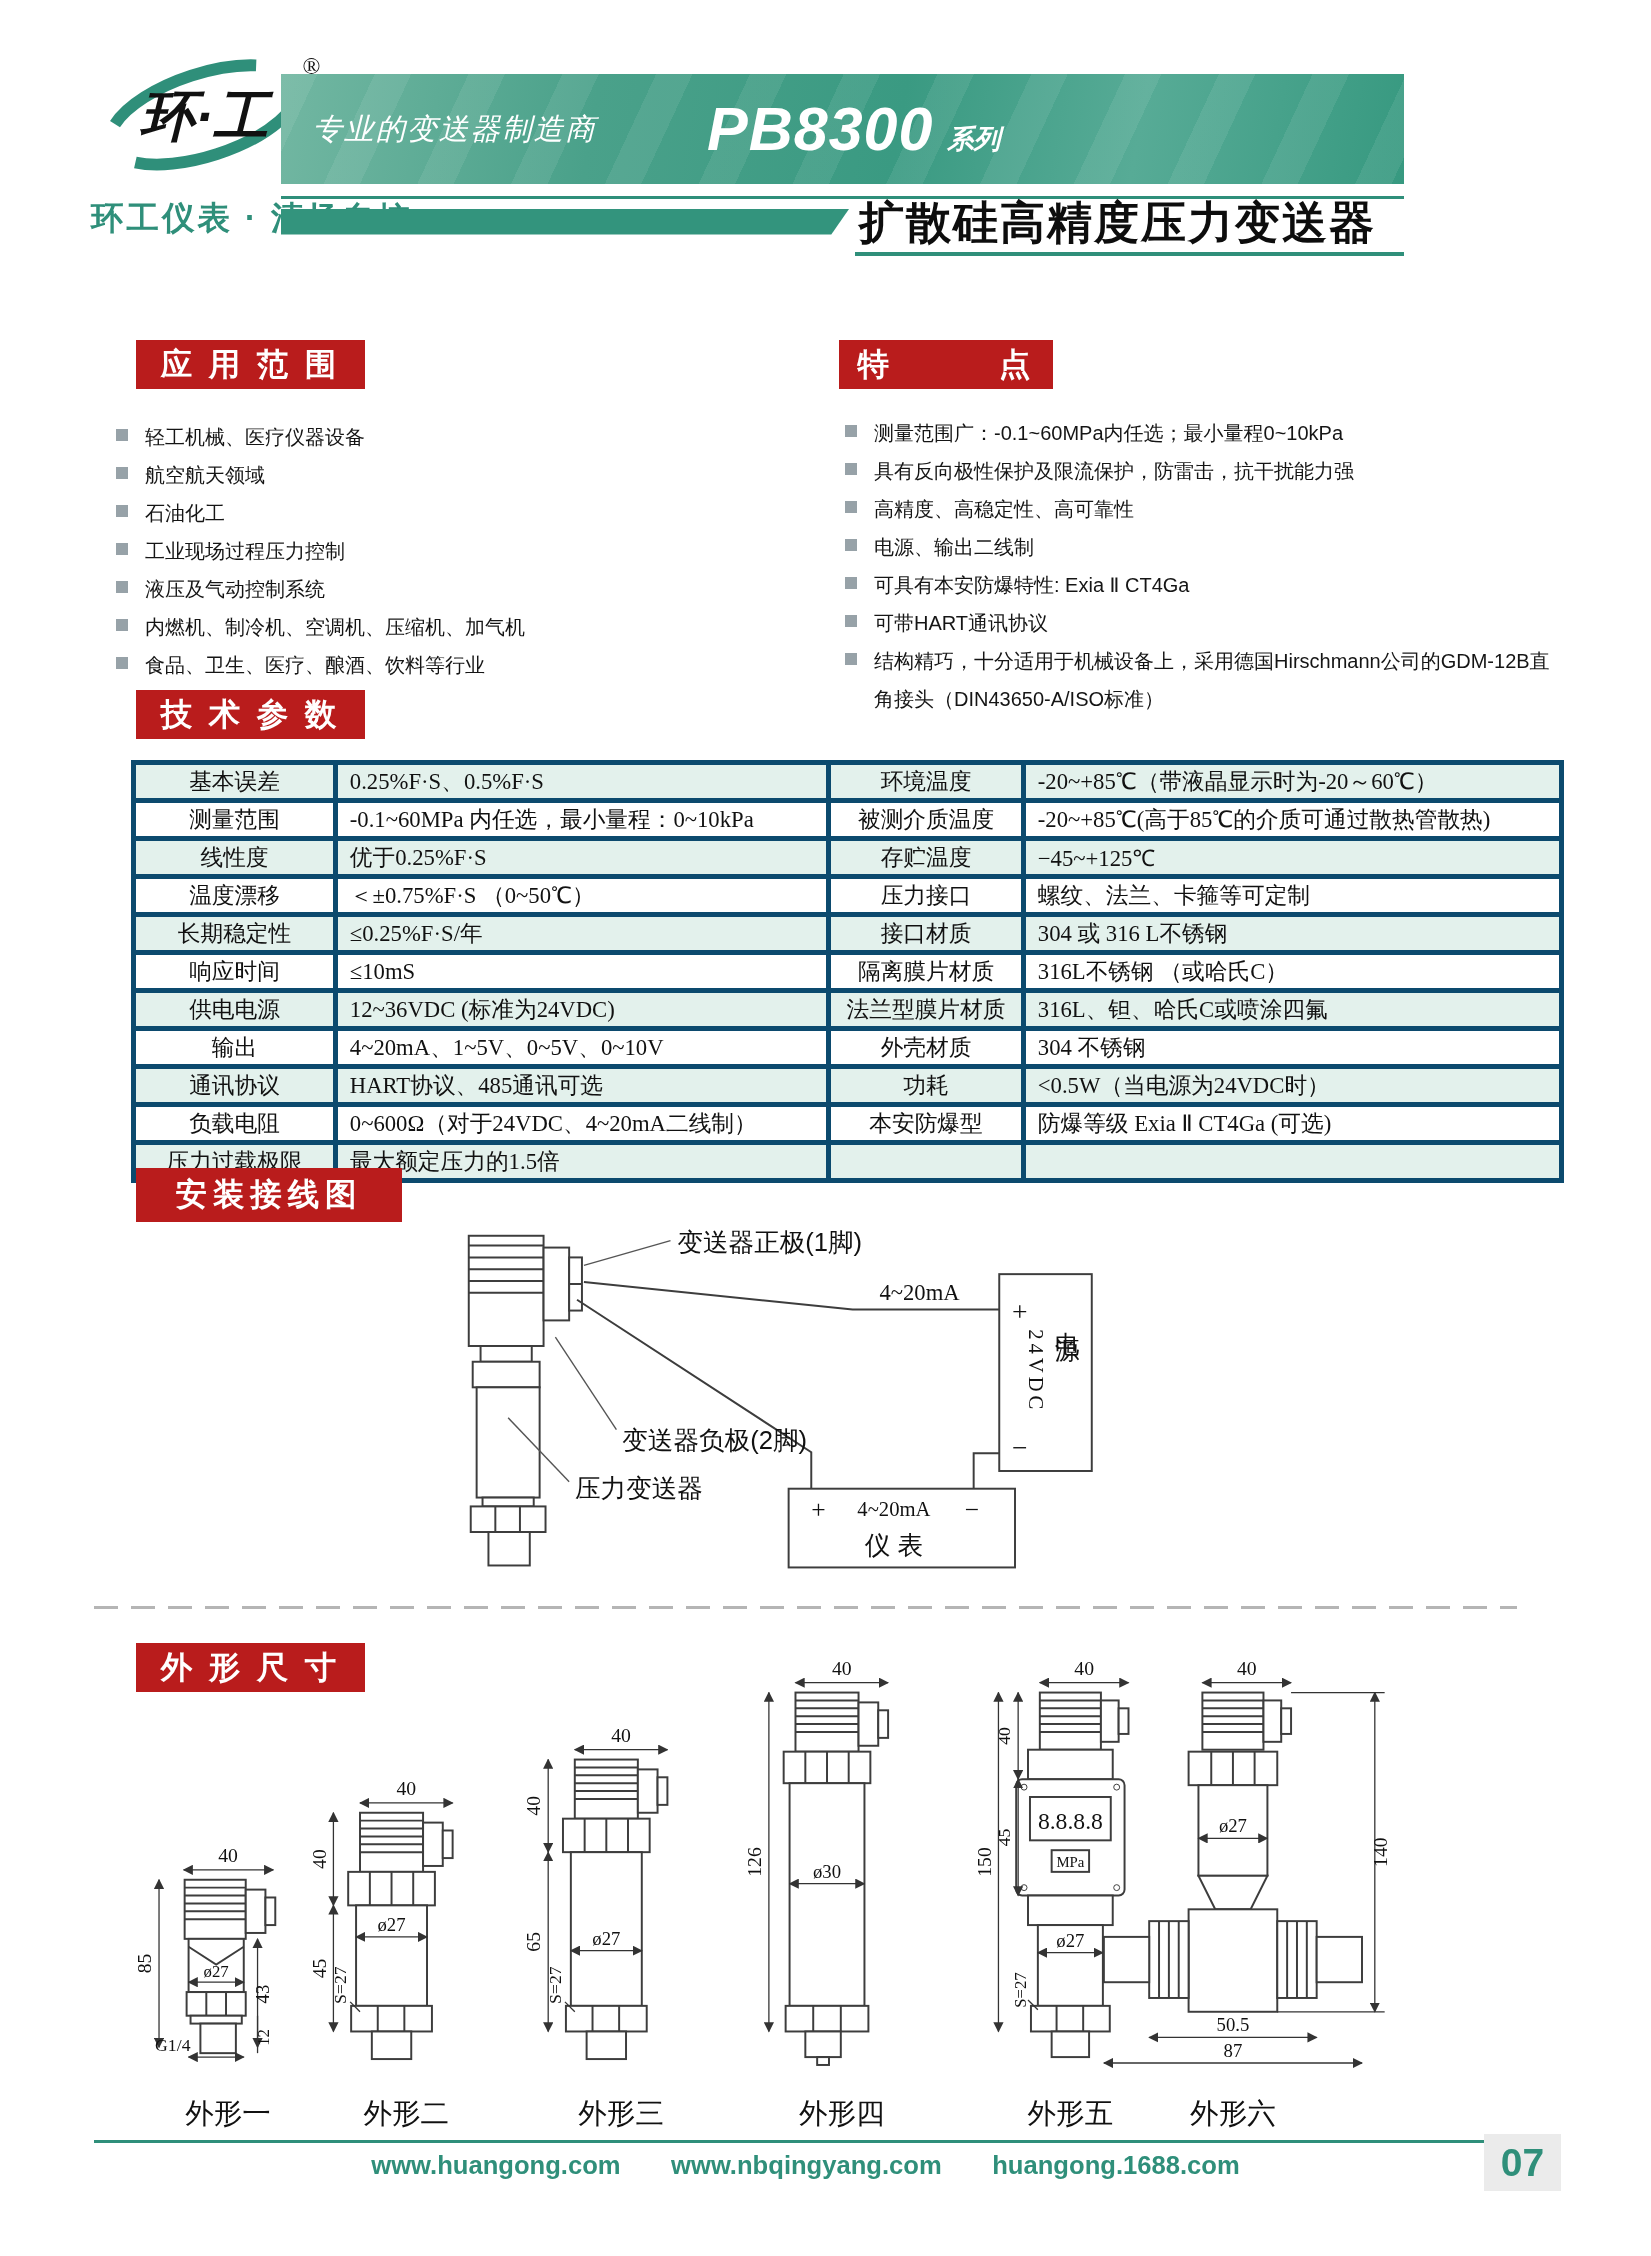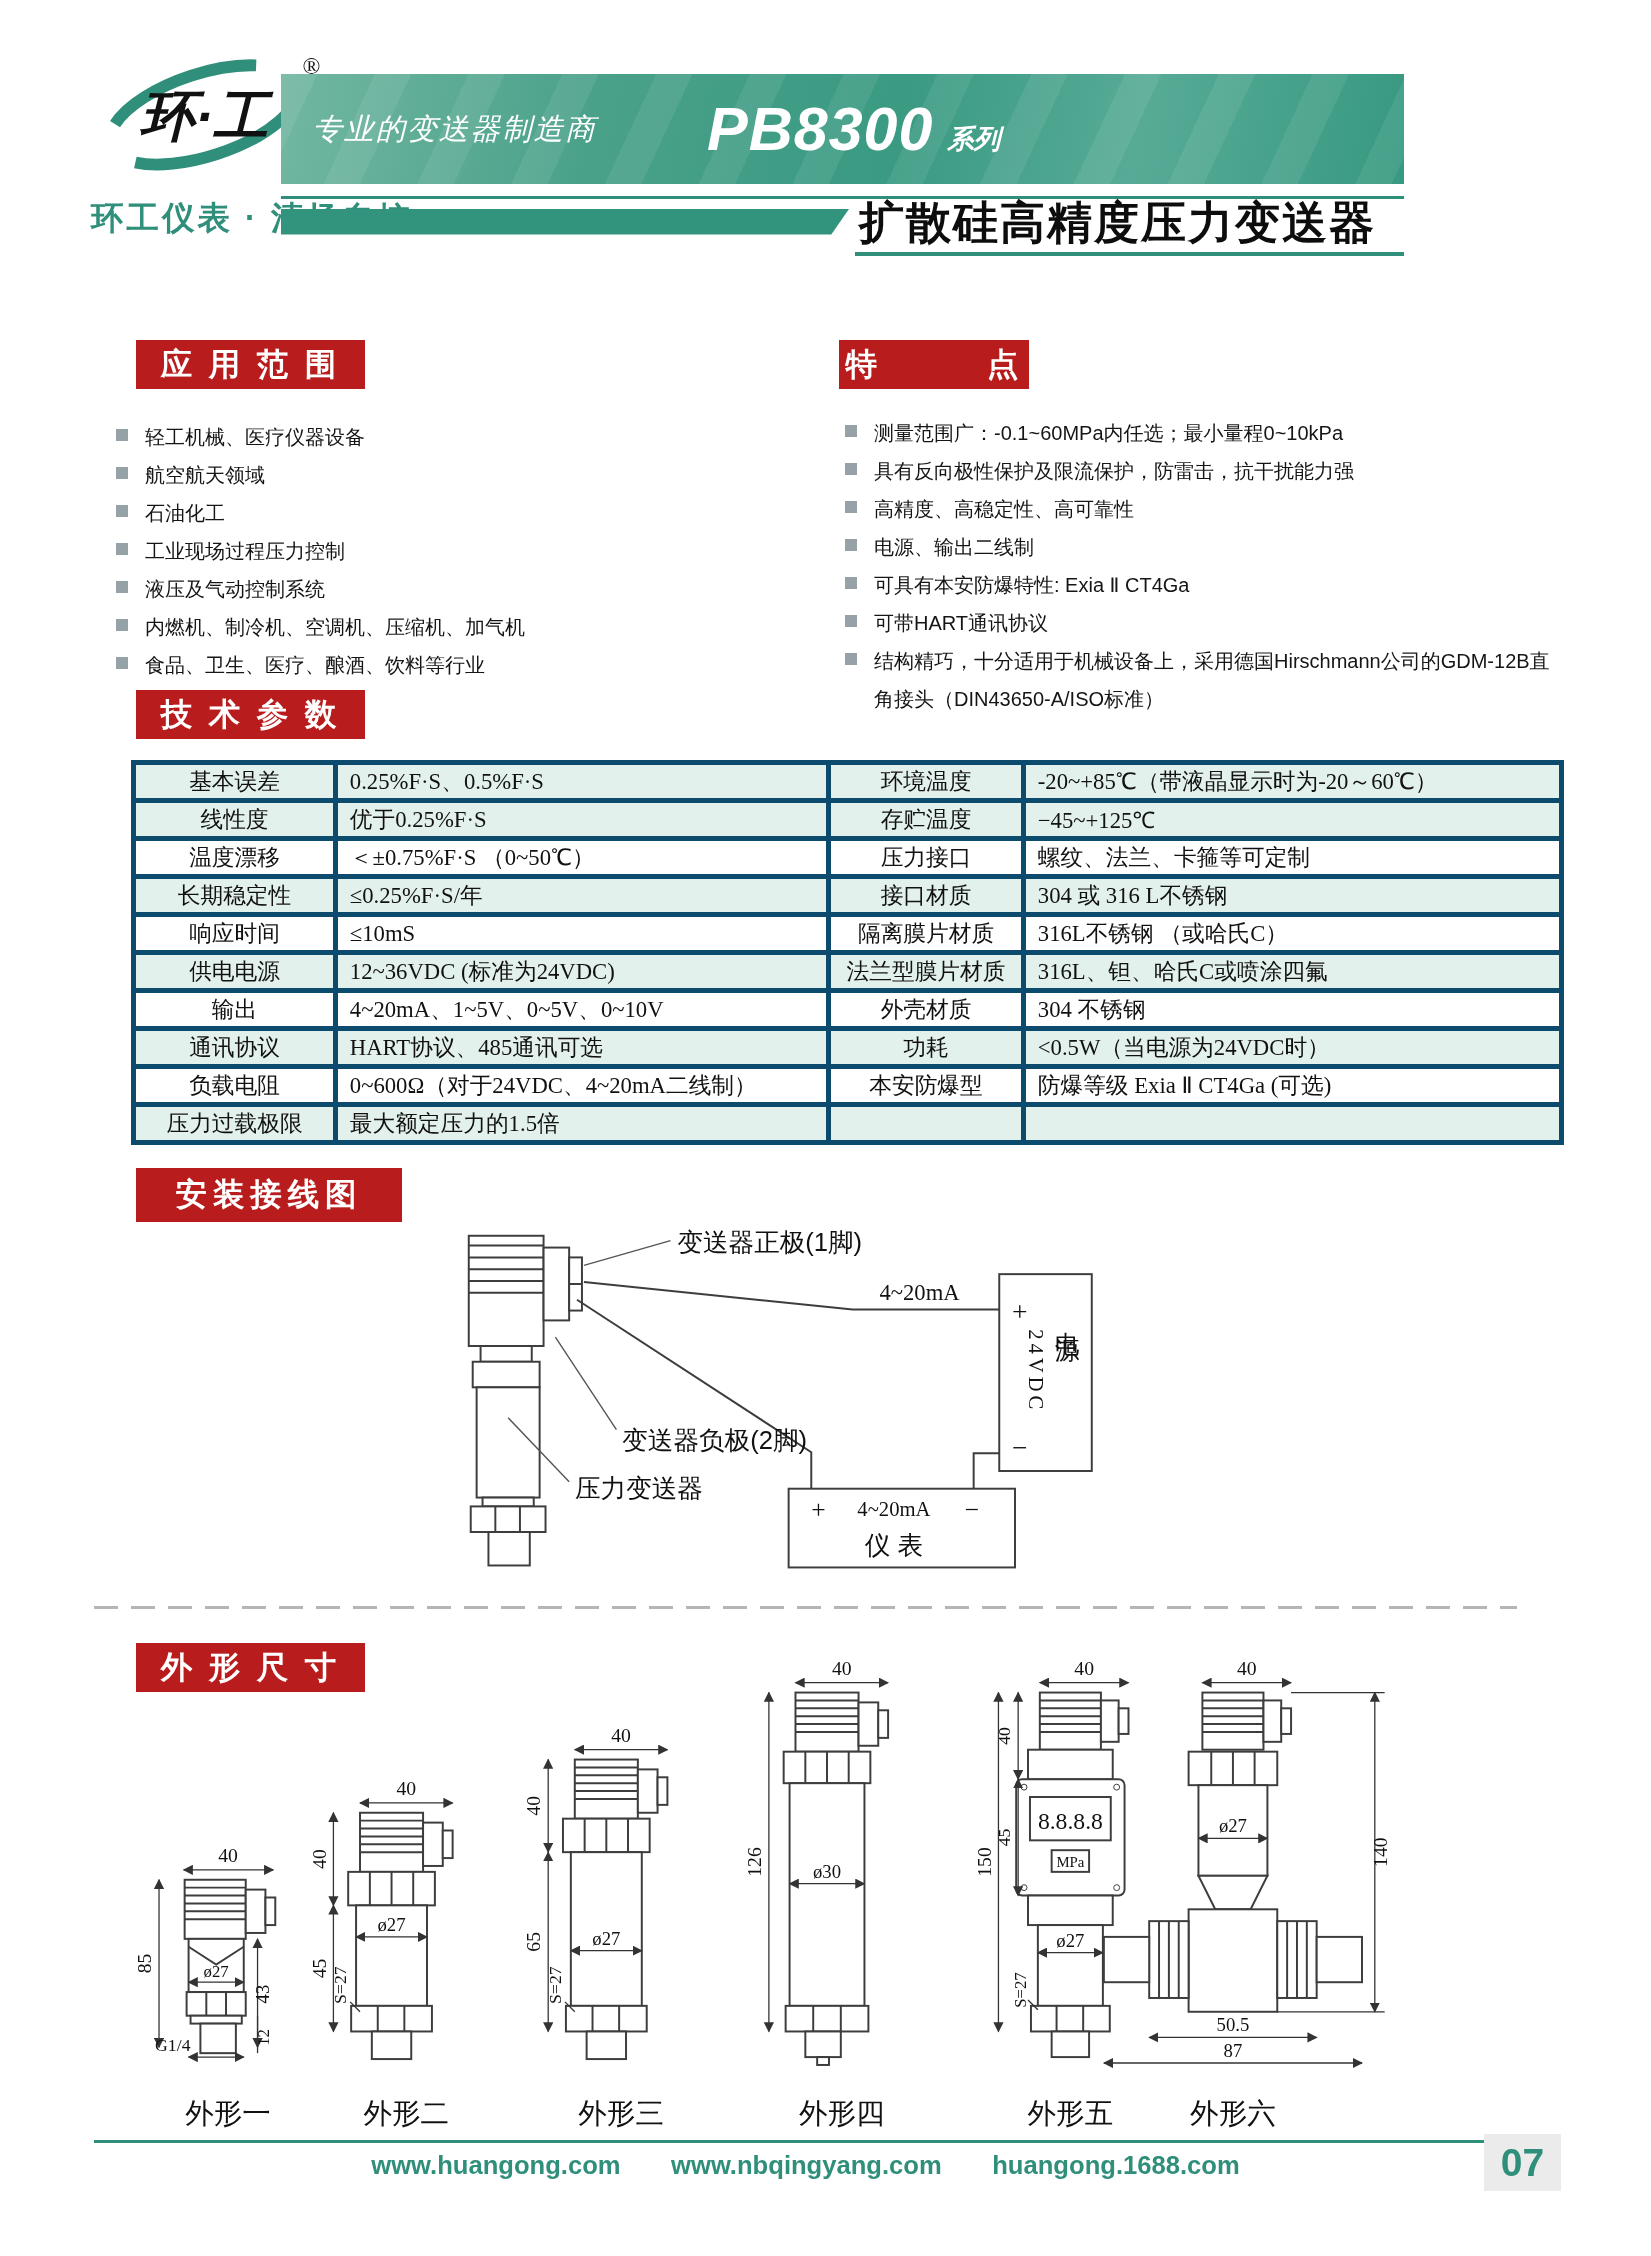--- a/index.html
+++ b/index.html
@@ -83,21 +83,21 @@
   <ul class="abs blist" style="left:110px;top:418px;width:690px;">
     <li>轻工机械、医疗仪器设备</li>
     <li>航空航天领域</li>
     <li>石油化工</li>
     <li>工业现场过程压力控制</li>
     <li>液压及气动控制系统</li>
     <li>内燃机、制冷机、空调机、压缩机、加气机</li>
     <li>食品、卫生、医疗、酿酒、饮料等行业</li>
   </ul>
 
-  <div class="abs badge" style="left:839px;top:340px;width:190px;height:49px;">特　　　点</div>
+  <div class="abs badge" style="left:839px;top:340px;width:214px;height:49px;">特　　　点</div>
   <ul class="abs blist" style="left:839px;top:414px;width:719px;">
     <li>测量范围广：-0.1~60MPa内任选；最小量程0~10kPa</li>
     <li>具有反向极性保护及限流保护，防雷击，抗干扰能力强</li>
     <li>高精度、高稳定性、高可靠性</li>
     <li>电源、输出二线制</li>
     <li>可具有本安防爆特性: Exia Ⅱ CT4Ga</li>
     <li>可带HART通讯协议</li>
     <li>结构精巧，十分适用于机械设备上，采用德国Hirschmann公司的GDM-12B直角接头（DIN43650-A/ISO标准）</li>
   </ul>
 
@@ -109,20 +109,26 @@
         <col style="width:493px">
         <col style="width:195px">
         <col style="width:538px">
       </colgroup>
     <tbody>
       <tr class="g">
           <td class="lab">基本误差</td>
           <td class="val">0.25%F·S、0.5%F·S</td>
           <td class="lab">环境温度</td>
           <td class="val">-20~+85℃（带液晶显示时为-20～60℃）</td>
+        </tr>
+      <tr class="w">
+          <td class="lab">测量范围</td>
+          <td class="val">-0.1~60MPa 内任选，最小量程：0~10kPa</td>
+          <td class="lab">被测介质温度</td>
+          <td class="val">-20~+85℃(高于85℃的介质可通过散热管散热)</td>
         </tr>
       <tr class="g">
           <td class="lab">线性度</td>
           <td class="val">优于0.25%F·S</td>
           <td class="lab">存贮温度</td>
           <td class="val">−45~+125℃</td>
         </tr>
       <tr class="w">
           <td class="lab">温度漂移</td>
           <td class="val">＜±0.75%F·S （0~50℃）</td>

